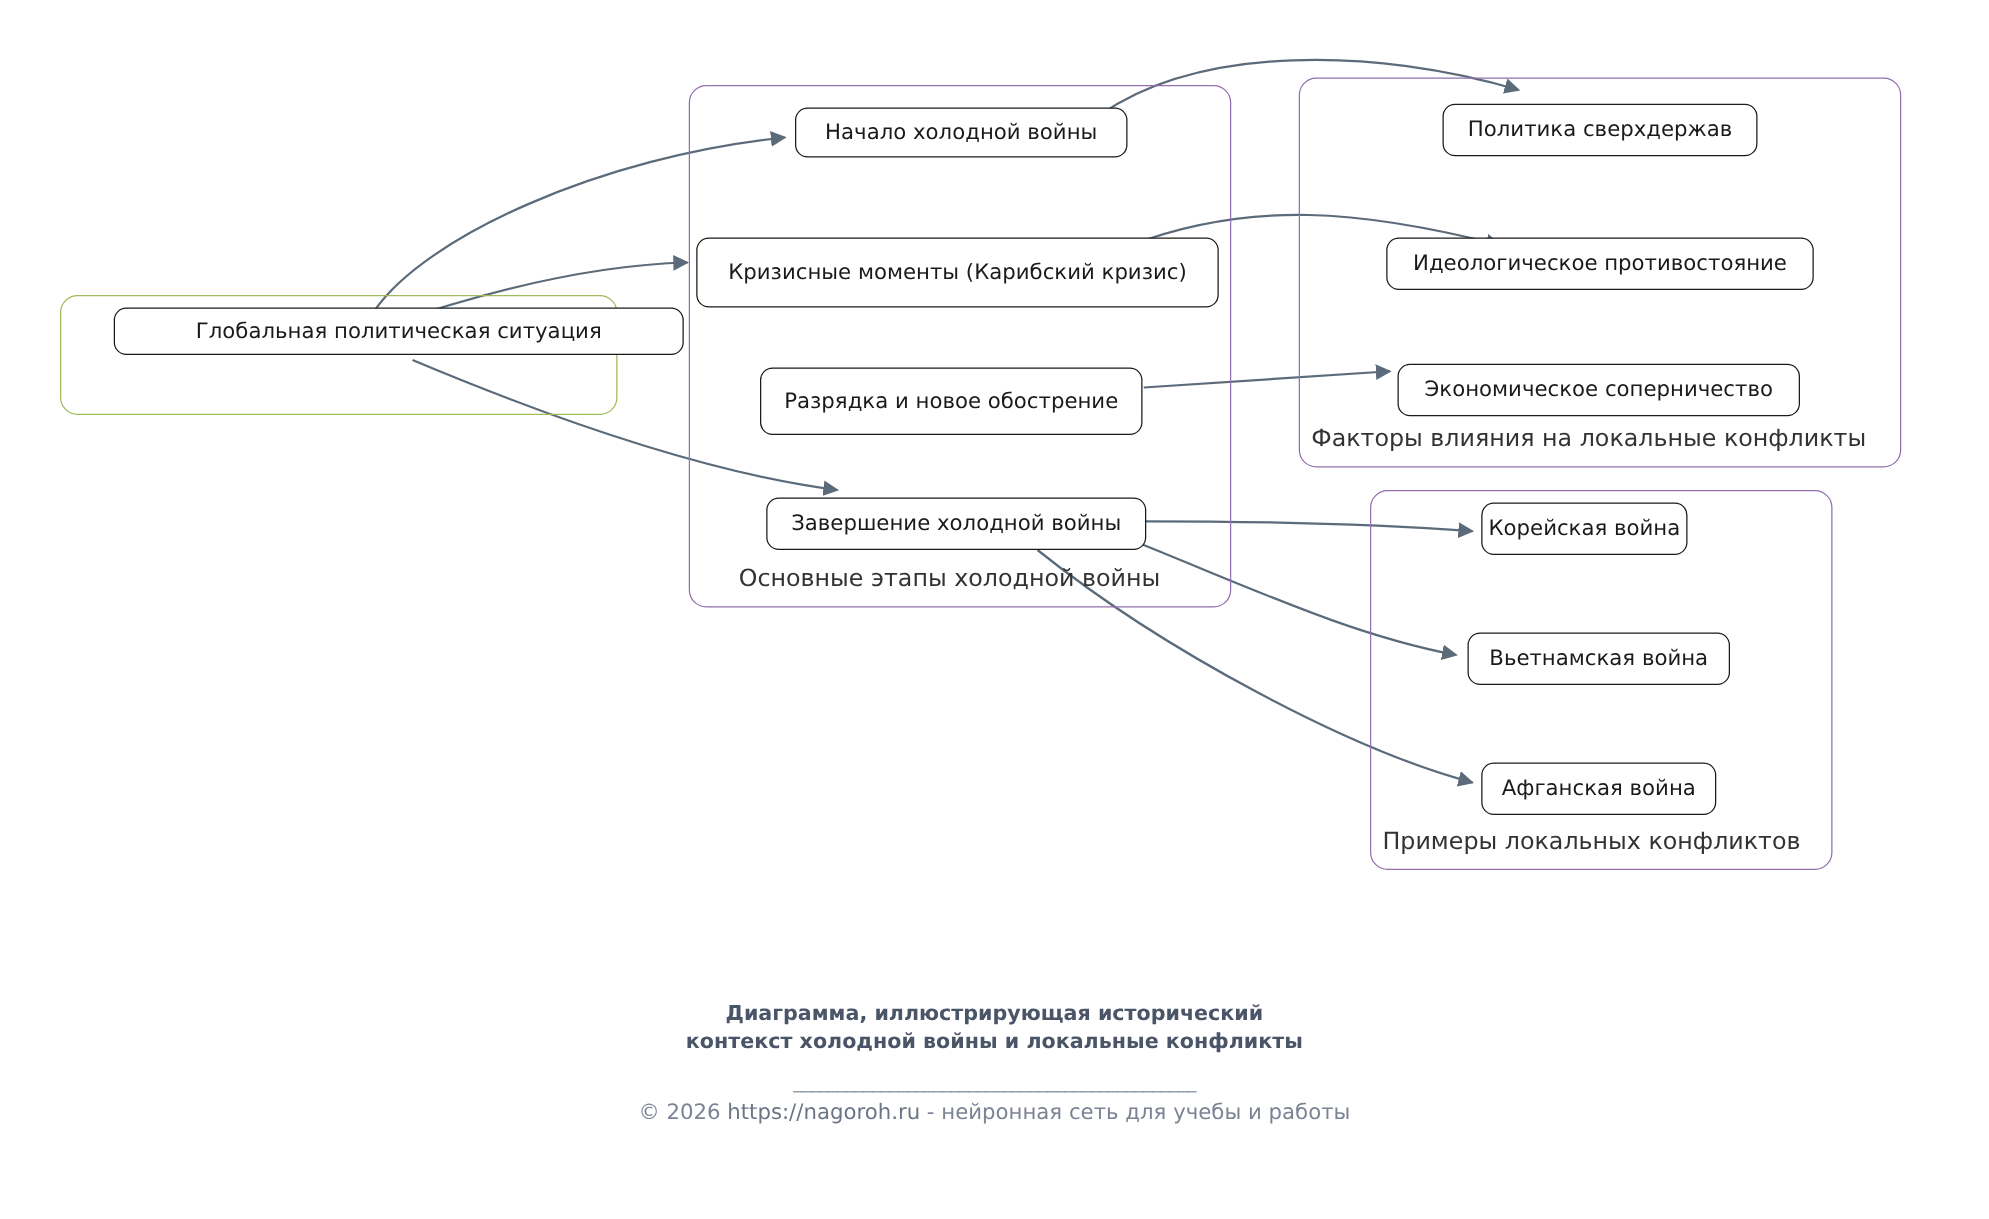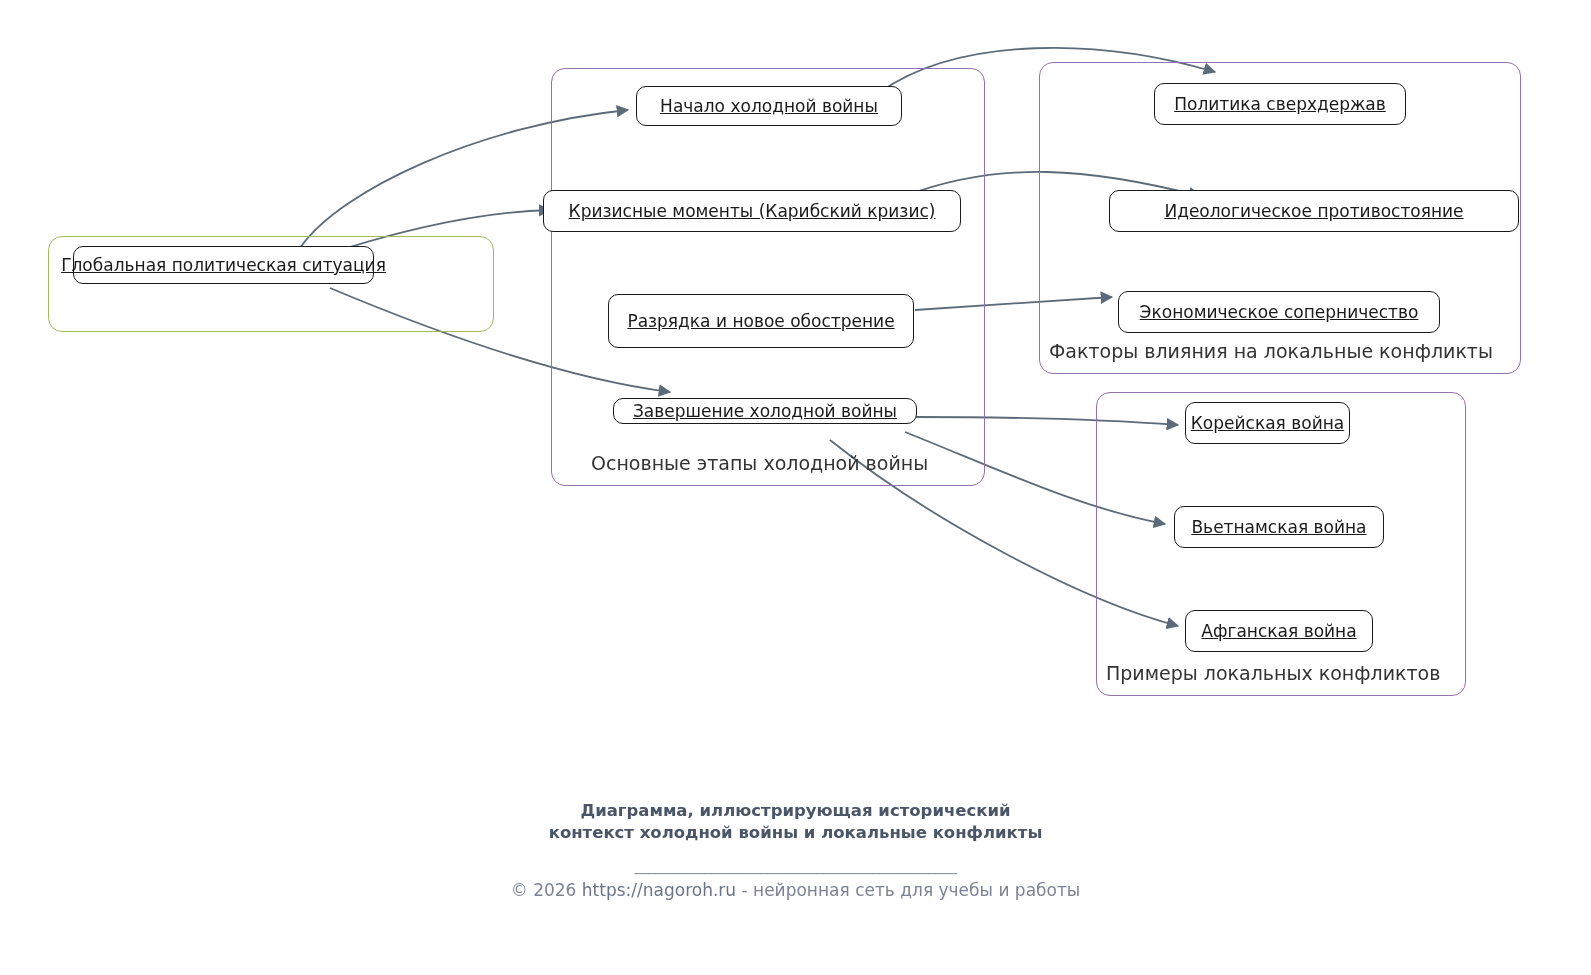--- a/index.html
+++ b/index.html
@@ -51,21 +51,20 @@
     border-radius: 10px;
     background: #ffffff;
     color: #1a1a1a;
     font-size: 17px;
     display: flex;
     align-items: center;
     justify-content: center;
     box-sizing: border-box;
     white-space: nowrap;
     padding: 0 16px;
-    text-decoration: underline;
   }
   .footer {
     position: absolute;
     left: 0;
     width: 1591px;
     text-align: center;
   }
   .footer-title {
     top: 800px;
     font-size: 16.5px;
@@ -116,33 +115,33 @@
 
   <div class="cluster" style="left:551px; top:68px; width:434px; height:418px;"></div>
   <div class="cluster-label" style="left:591px; top:452px;">Основные этапы холодной войны</div>
 
   <div class="cluster" style="left:1039px; top:62px; width:482px; height:312px;"></div>
   <div class="cluster-label" style="left:1049px; top:340px;">Факторы влияния на локальные конфликты</div>
 
   <div class="cluster" style="left:1096px; top:392px; width:370px; height:304px;"></div>
   <div class="cluster-label" style="left:1106px; top:662px;">Примеры локальных конфликтов</div>
 
-  <div class="node" style="left:73px; top:246px; width:301px; height:38px;">Глобальная политическая ситуация</div>
+  <div class="node" style="left:91px; top:246px; width:456px; height:38px;">Глобальная политическая ситуация</div>
 
   <div class="node" style="left:636px; top:86px; width:266px; height:40px;">Начало холодной войны</div>
 
-  <div class="node" style="left:543px; top:190px; width:418px; height:42px;">Кризисные моменты (Карибский кризис)</div>
+  <div class="node" style="left:557px; top:190px; width:418px; height:56px;">Кризисные моменты (Карибский кризис)</div>
 
   <div class="node" style="left:608px; top:294px; width:306px; height:54px;">Разрядка и новое обострение</div>
 
-  <div class="node" style="left:613px; top:398px; width:304px; height:26px;">Завершение холодной войны</div>
+  <div class="node" style="left:613px; top:398px; width:304px; height:42px;">Завершение холодной войны</div>
 
   <div class="node" style="left:1154px; top:83px; width:252px; height:42px;text-align:right;">Политика сверхдержав</div>
 
-  <div class="node" style="left:1109px; top:190px; width:410px; height:42px;">Идеологическое противостояние</div>
+  <div class="node" style="left:1109px; top:190px; width:342px; height:42px;">Идеологическое противостояние</div>
 
   <div class="node" style="left:1118px; top:291px; width:322px; height:42px;">Экономическое соперничество</div>
 
   <div class="node" style="left:1185px; top:402px; width:165px; height:42px;">Корейская война</div>
 
   <div class="node" style="left:1174px; top:506px; width:210px; height:42px;">Вьетнамская война</div>
 
   <div class="node" style="left:1185px; top:610px; width:188px; height:42px;">Афганская война</div>
 
   <div class="footer footer-title">

